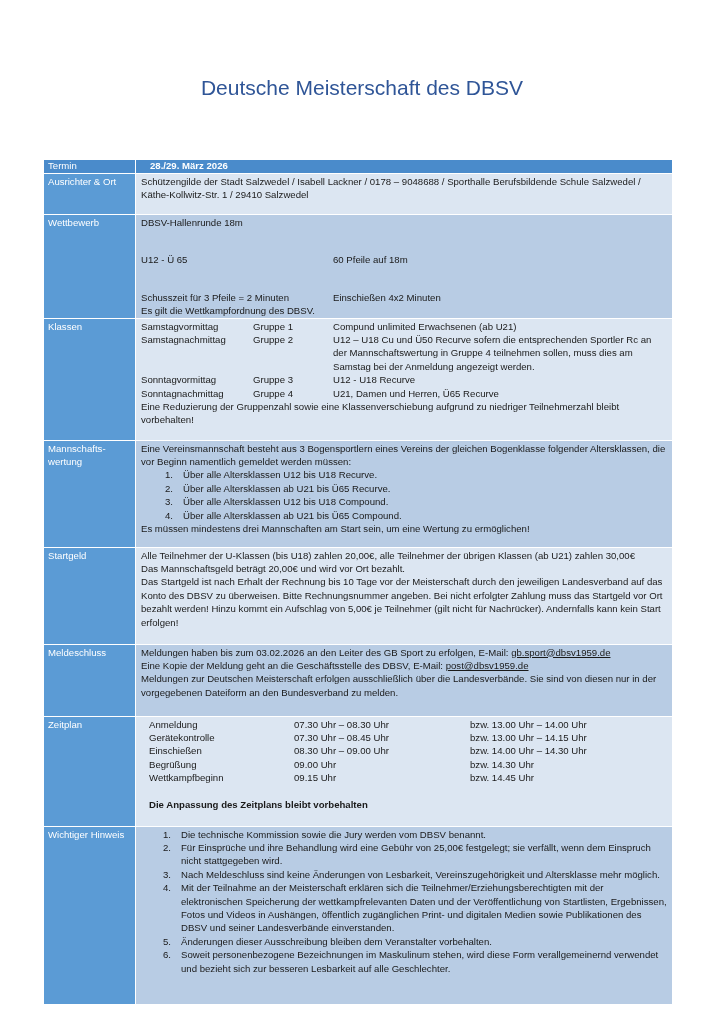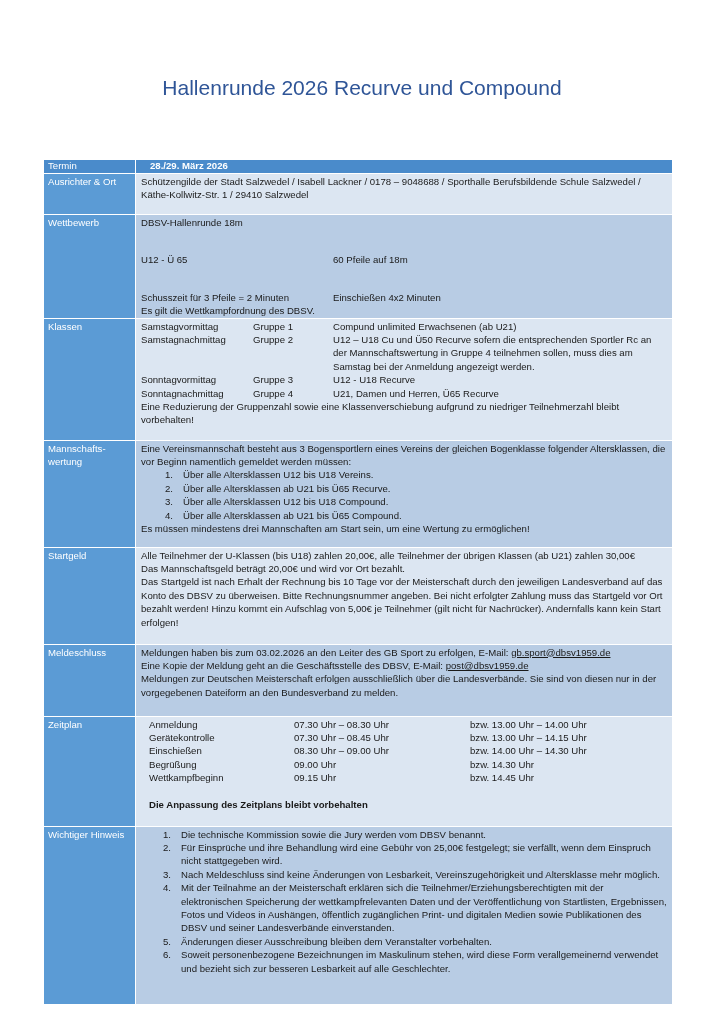--- a/index.html
+++ b/index.html
@@ -33,21 +33,21 @@
   .ol li .num { text-align: right; padding-right: 10px; }
   .ol.indent1 { padding-left: 14px; }
   .ol.indent2 { padding-left: 12px; }
   .link { text-decoration: underline; color: #1a1a1a; }
   .spacer { height: 13px; }
 </style>
 </head>
 <body>
 
 <div class="title">
-  <div>Hallenrunde 2026 Recurve und Compound</div>
+  <div>Deutsche Meisterschaft des DBSV</div>
 </div>
 
 <table class="tbl">
   <tbody>
       <tr class="r-head">
     <td class="lbl">Termin</td>
     <td class="cnt" style="padding-left:14px !important;">28./29. März 2026</td>
   </tr>
 
   <tr class="light row-ausrichter">
@@ -101,21 +101,21 @@
     </td>
   </tr>
 
   <tr class="med row-mannschaft">
     <td class="lbl">Mannschafts-wertung</td>
     <td class="cnt">
       <div>Eine Vereinsmannschaft besteht aus 3 Bogensportlern eines Vereins der gleichen Bogenklasse folgender Altersklassen, die vor Beginn namentlich gemeldet werden müssen:</div>
       <ul class="ol indent1">
         <li>
               <span class="num">1.</span>
-              <span>Über alle Altersklassen U12 bis U18 Vereins.</span>
+              <span>Über alle Altersklassen U12 bis U18 Recurve.</span>
             </li>
         <li>
               <span class="num">2.</span>
               <span>Über alle Altersklassen ab U21 bis Ü65 Recurve.</span>
             </li>
         <li>
               <span class="num">3.</span>
               <span>Über alle Altersklassen U12 bis U18 Compound.</span>
             </li>
         <li>

